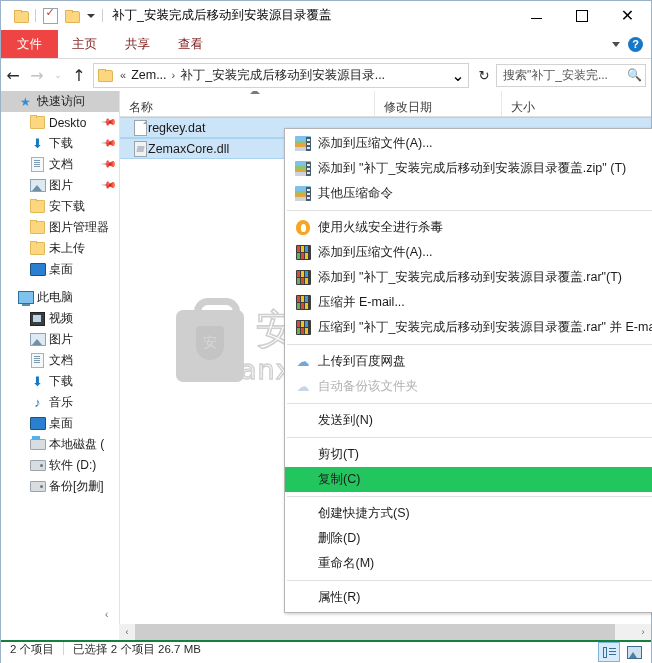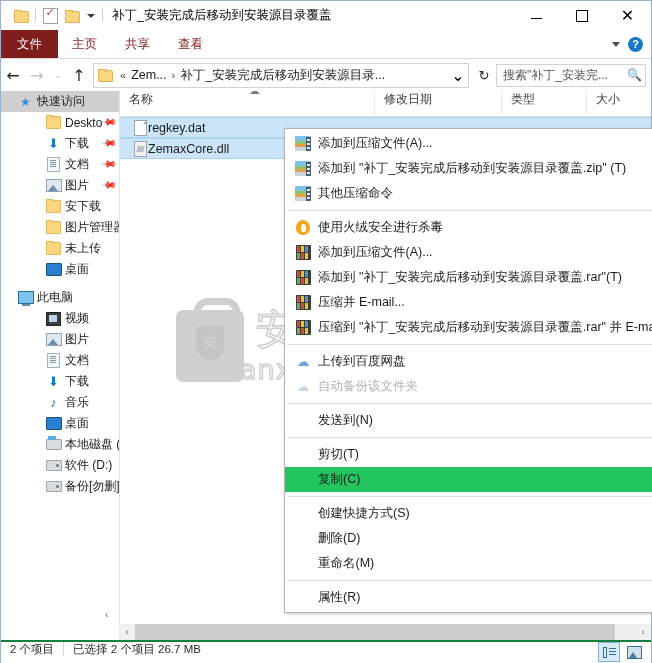--- a/index.html
+++ b/index.html
@@ -77,21 +77,21 @@
     background: #ffffff;
     border-bottom: 1px solid #d9d9d9;
     display: flex; align-items: stretch;
   }
   .tab {
     display:flex;align-items:center;justify-content:center;
     font-size: 12.5px; color: #7f1d1d;
     padding: 0 14px; height: 28px;
     cursor: default;
   }
-  .tab.file { background:#7f1d1d; color:#ffffff; padding:0 16px; }
+  .tab.file { background:#ef4444; color:#ffffff; padding:0 16px; }
   .ribbon-right { margin-left:auto; display:flex;align-items:center; gap:8px; padding-right:8px;}
   .chev-down {
     width:0;height:0;border-left:4px solid transparent;border-right:4px solid transparent;
     border-top:5px solid #4d4d4d;
   }
   .help-ico {
     width:15px;height:15px;border-radius:50%;background:#1878c8;color:#fff;
     font-size:11px;display:flex;align-items:center;justify-content:center;font-weight:bold;
   }
 
@@ -153,21 +153,21 @@
   .nav-item {
     height: 21px; display:flex; align-items:center;
     font-size: 12px; color:#1b1b1b; white-space:nowrap;
     padding-left: 2px;
   }
   .nav-item.sel { background:#cfcfcf; }
   .nav-ico { width:17px; display:flex;align-items:center;justify-content:center; flex:0 0 17px;}
   .nav-label { margin-left:3px; overflow:hidden;}
   .pin { margin-left:auto; margin-right:4px; color:#888; font-size:10px; transform:rotate(45deg); }
   .indent0 { padding-left: 16px; }
-  .indent1 { padding-left: 44px; }
+  .indent1 { padding-left: 28px; }
   .gap { height: 7px; }
 
   
   .ic-star { color:#2c8fd8; font-size:12px; }
   .ic-folder { width:13px;height:11px;background:#fcd77f;border:1px solid #e2b858;border-radius:1px; position:relative;}
   .ic-folder::after{content:"";position:absolute;left:-1px;top:-2px;width:5px;height:2px;background:#fcd77f;border:1px solid #e2b858;border-bottom:none;}
   .ic-down { color:#1679c4; font-size:13px; line-height:1;}
   .ic-doc { width:11px;height:13px;border:1px solid #9fb3c4;background:#f4f8fb; position:relative;}
   .ic-doc::after{content:"";position:absolute;left:2px;top:2px;width:6px;height:1px;box-shadow:0 2px 0 #7d99ae,0 4px 0 #7d99ae,0 6px 0 #7d99ae;background:#7d99ae;}
   .ic-pic { width:14px;height:11px;border:1px solid #8fa3b4;background:#dfe9f2;position:relative;overflow:hidden;}
@@ -189,21 +189,21 @@
     flex:1; position:relative; background:#ffffff; overflow:hidden;
   }
   .colhdr {
     height: 25px; display:flex; align-items:center;
     border-bottom: 1px solid #e0e0e0;
     background:#ffffff; position:relative;
   }
   .col {
     font-size: 12px; color:#3b3b3b;
     padding-left: 9px; box-sizing:border-box;
-    height:25px; display:flex;align-items:flex-start;
+    height:25px; display:flex;align-items:flex-end;
     border-right:1px solid #e8e8e8;
   }
   .col.c-name { width: 255px; position:relative;}
   .col.c-date { width: 127px; }
   .col.c-type { width: 85px; }
   .col.c-size { width: 60px; border-right:none;}
   .sortmark {
     position:absolute; left: 130px; top: -2px;
     width:0;height:0;border-left:5px solid transparent;border-right:5px solid transparent;
     border-bottom:5px solid #7a7a7a;
@@ -536,21 +536,20 @@
         <div class="gap"></div>
       </div>
 
     <div class="filepane">
       <div class="colhdr">
         <div class="col c-name">
           <span>名称</span>
           <span class="sortmark"></span>
         </div>
         <div class="col c-date">修改日期</div>
-        <div class="col c-type">类型</div>
         <div class="col c-size">大小</div>
       </div>
       <div class="filelist" id="filelist">
           <div class="filerow sel">
             <span class="file-ico">
               <span class="ic-file"></span>
             </span>
             <span class="file-name">regkey.dat</span>
           </div>
           <div class="filerow sel">

